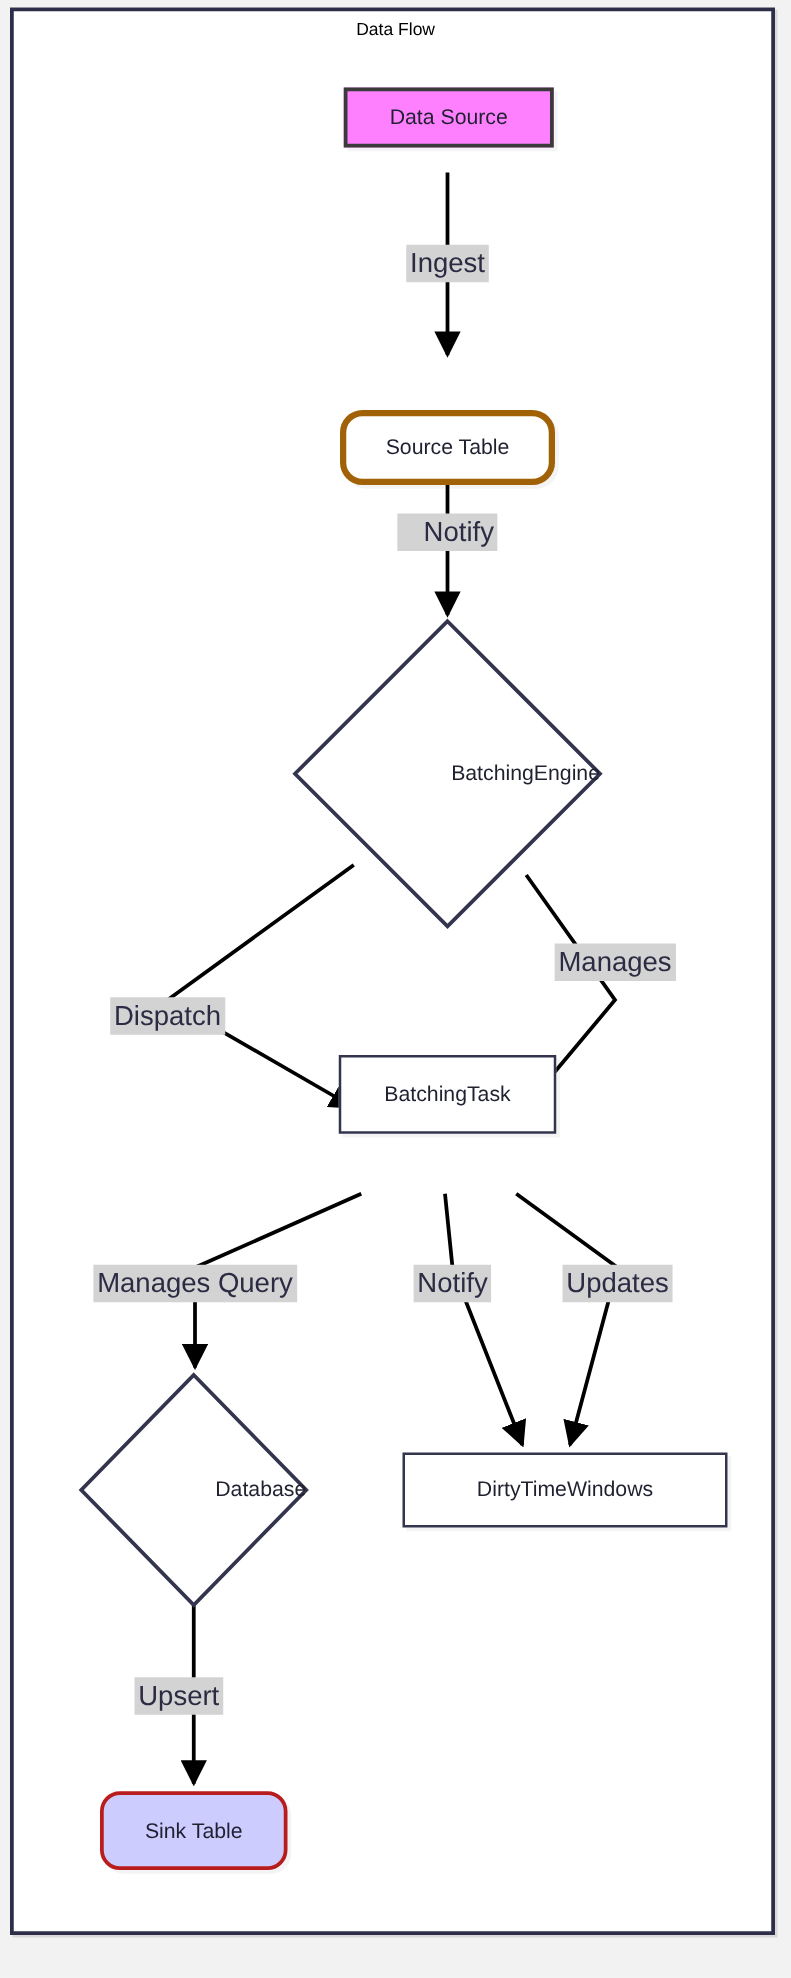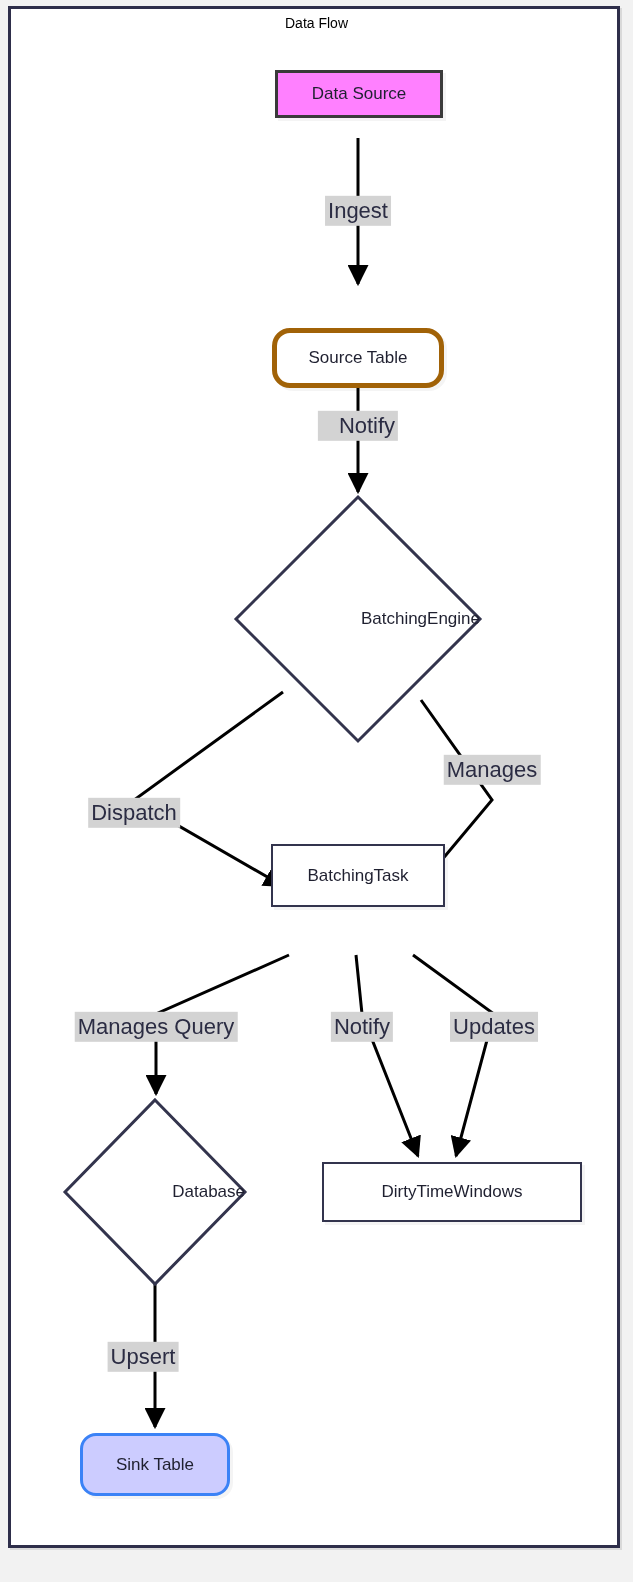--- a/index.html
+++ b/index.html
@@ -54,21 +54,21 @@
     background: #ffffff;
     border-radius: 18px;
     margin-top: 38px;
   }
   .n-source {
     border: 3px solid #3a3a3a;
     background: #ff80ff;
     color: #1f2030;
   }
   .n-sink {
-    border: 3px solid #3b82f6;
+    border: 3px solid #b91c1c;
     background: #ccccff;
     border-radius: 16px;
   }
   .diamond-label {
     position: absolute;
     left: 0; top: 0;
     width: 100%;
     height: 100%;
     display: flex;
     align-items: center;

